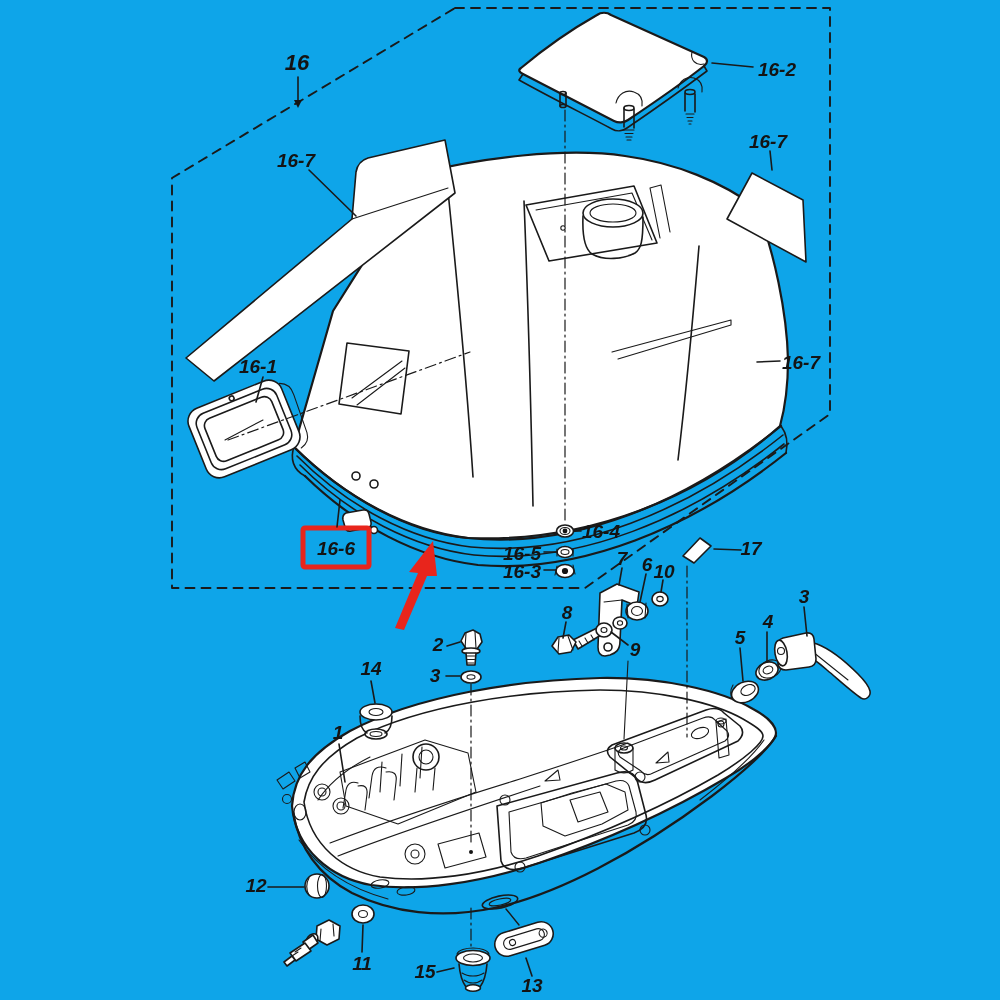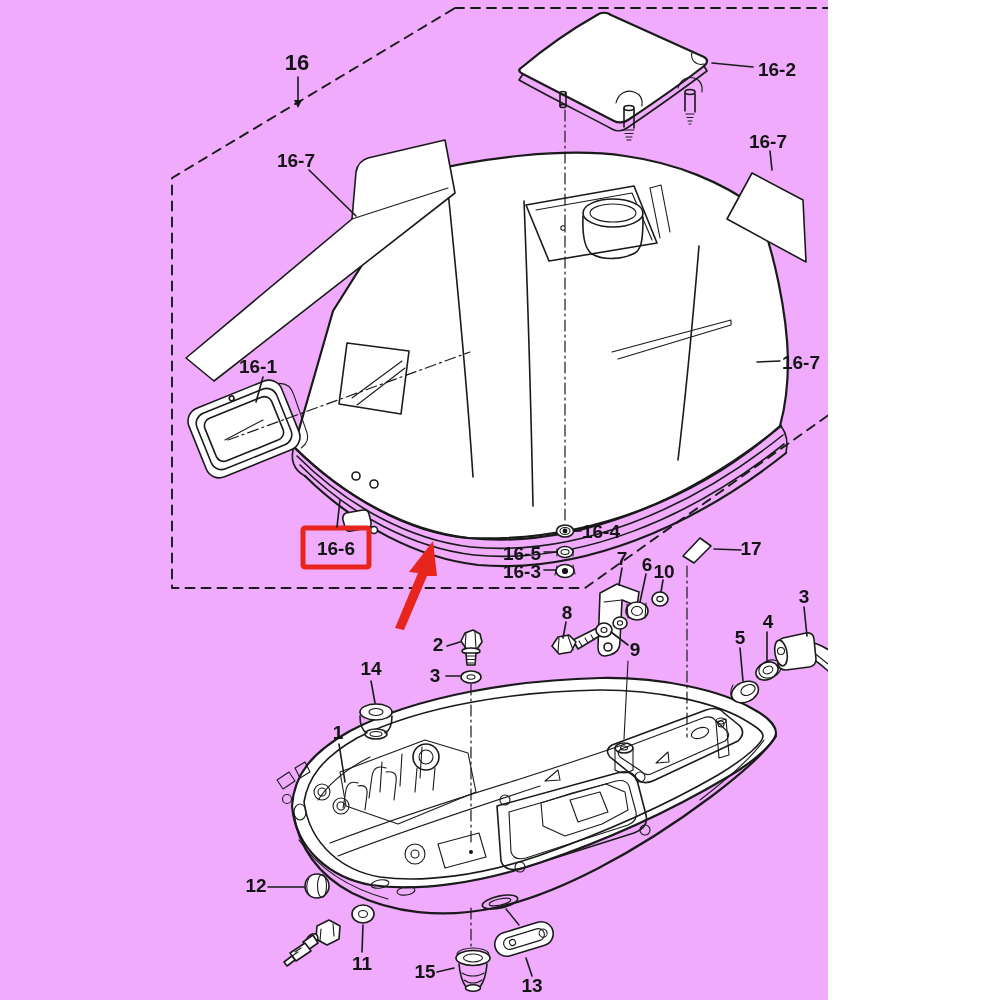--- a/index.html
+++ b/index.html
@@ -1,16 +1,16 @@
 <!DOCTYPE html>
 <html><head>
 <meta charset="utf-8">
 <style>
   html,body{margin:0;padding:0;background:#fff;}
-  .stage{width:828px;height:1000px;position:relative;background:#f0abfc;overflow:hidden;}
+  .stage{width:1000px;height:1000px;position:relative;background:#0ea5e9;overflow:hidden;font-style:italic;}
   svg{display:block;}
   svg *{fill:none;stroke:#1a1a1a;stroke-width:1.6;stroke-linecap:round;stroke-linejoin:round;}
   .thick{stroke-width:2.2;}
   .thin{stroke-width:1.1;}
   .w{fill:#ffffff;}
   .dash{stroke-dasharray:9 7;stroke-width:1.9;}
   .dashdot{stroke-dasharray:11 4 2 4;stroke-width:1.2;}
   .leader{stroke-width:1.4;}
   .blk{fill:#141414;stroke:none;}
   .red{stroke:#e8251c;stroke-width:5;fill:none;}

